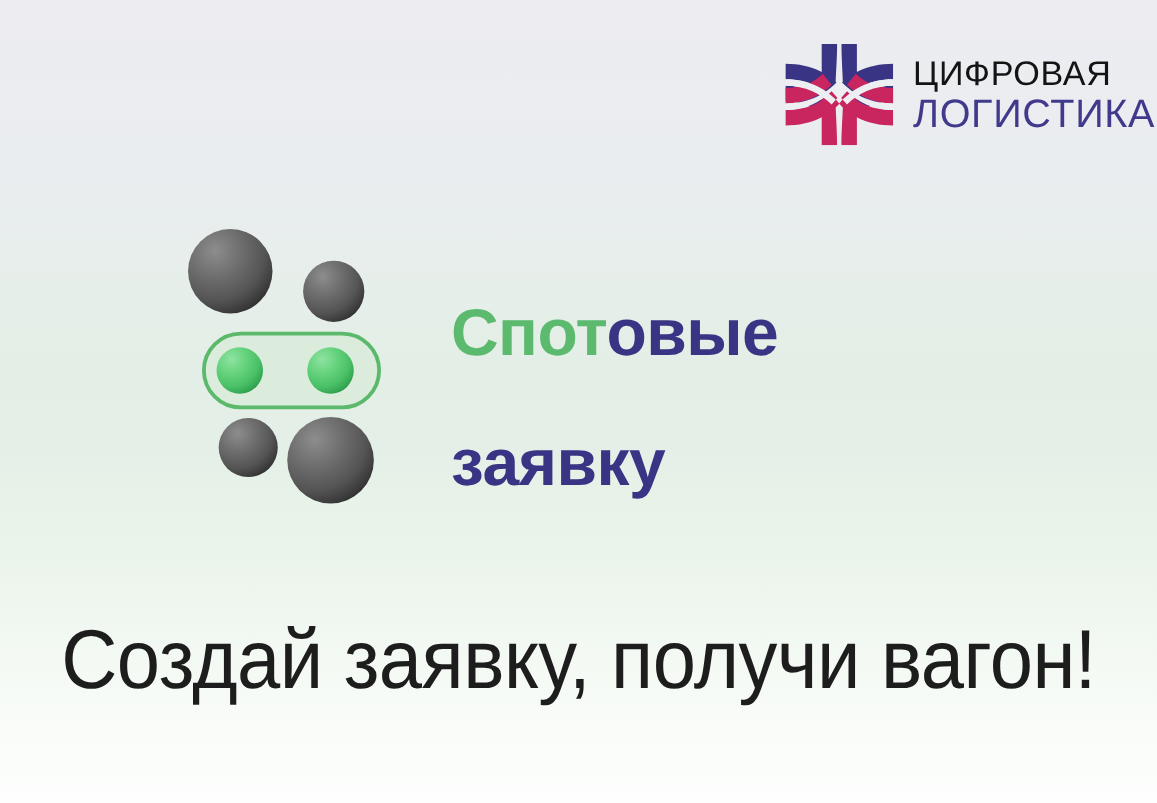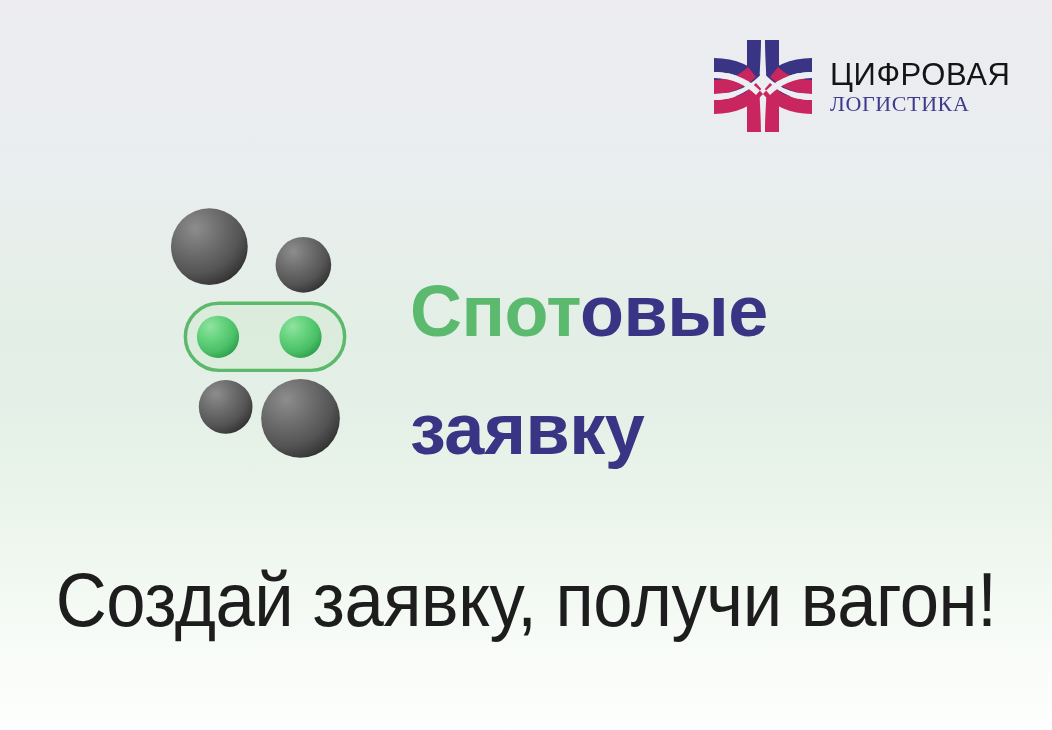--- a/index.html
+++ b/index.html
@@ -56,22 +56,22 @@
   .brand-line-1 {
     font-family: "Liberation Sans", sans-serif;
     font-size: 31px;
     font-weight: 400;
     letter-spacing: 0.6px;
     color: #141414;
     line-height: 1.04;
     white-space: nowrap;
   }
   .brand-line-2 {
-    font-family: Liberation Serif, serif;
-    font-size: 22px;
+    font-family: Liberation Sans, sans-serif;
+    font-size: 36px;
     font-weight: 400;
     letter-spacing: 0.6px;
     color: #413a8c;
     line-height: 1.08;
     white-space: nowrap;
     margin-top: 1px;
   }
 
   
   #deal-illustration {
@@ -88,21 +88,21 @@
   }
 
   
   #headline {
     position: absolute;
     left: 410px;
     top: 204px;
     width: 600px;
     font-family: "Liberation Sans", sans-serif;
     font-weight: 700;
-    font-size: 72px;
+    font-size: 60px;
     line-height: 118px;
     letter-spacing: -0.5px;
     white-space: nowrap;
   }
   .headline-line {
     display: block;
   }
   .hl-accent { color: #5cba6e; }
   .hl-main   { color: #3a3484; }
 

